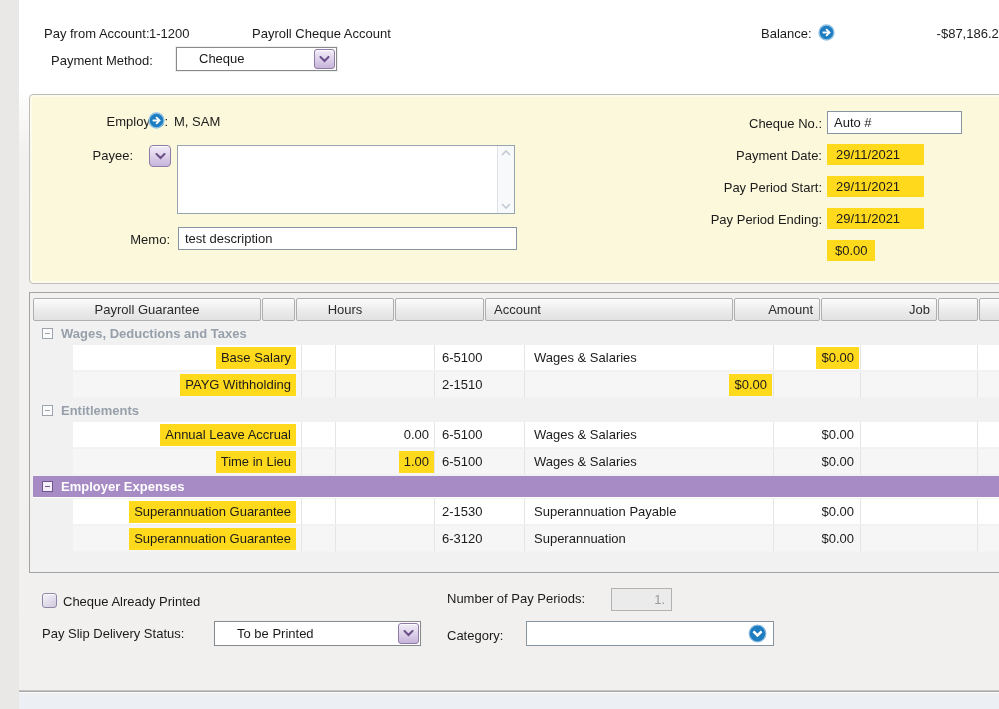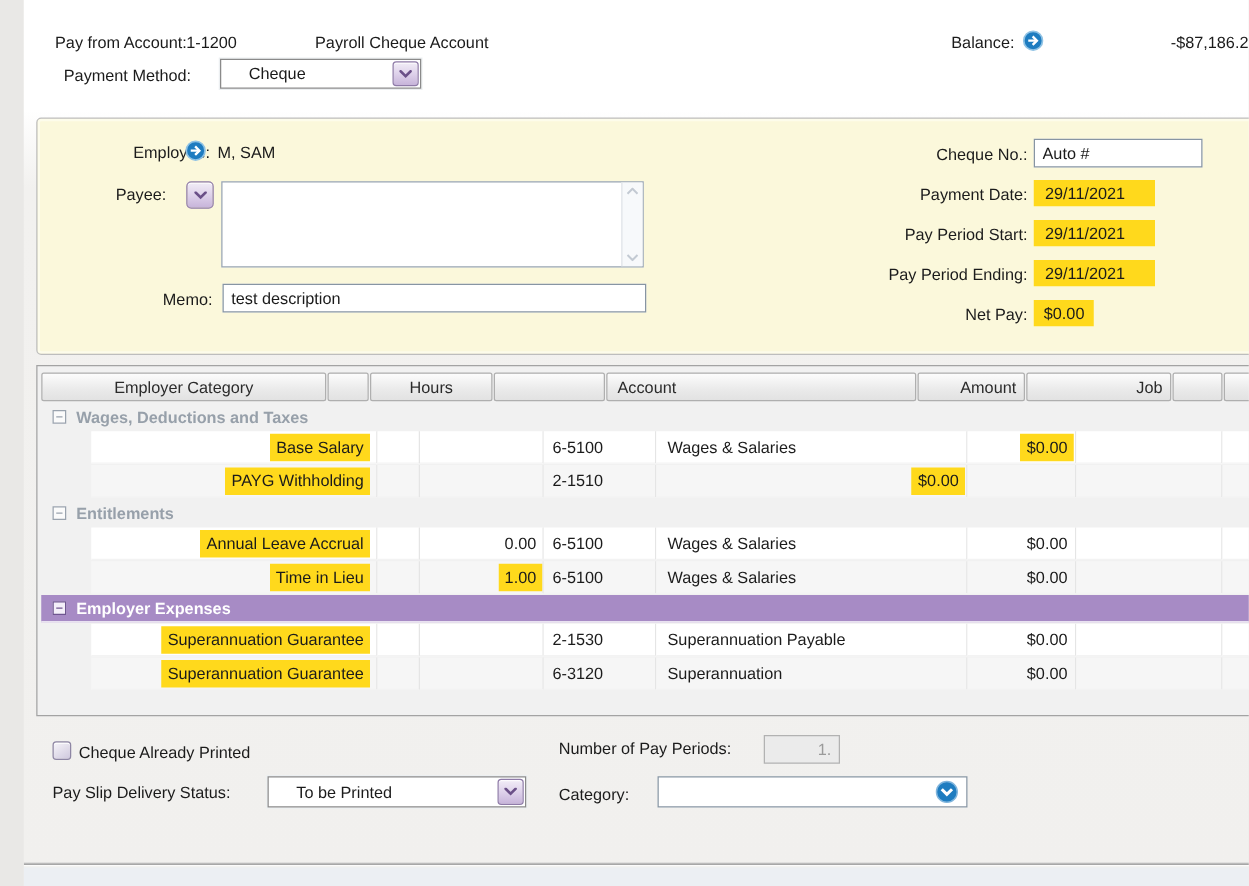--- a/index.html
+++ b/index.html
@@ -135,27 +135,26 @@
 
     <span class="abs lbl r" style="left:590px;top:53px;width:202px">Payment Date:</span>
     <span class="hl-field" style="left:797px;top:49px;width:97px">29/11/2021</span>
 
     <span class="abs lbl r" style="left:590px;top:85px;width:202px">Pay Period Start:</span>
     <span class="hl-field" style="left:797px;top:81px;width:97px">29/11/2021</span>
 
     <span class="abs lbl r" style="left:590px;top:117px;width:202px">Pay Period Ending:</span>
     <span class="hl-field" style="left:797px;top:113px;width:97px">29/11/2021</span>
 
-    <span class="abs lbl r" style="left:590px;top:149px;width:202px">Net Pay:</span>
     <span class="hl-field" style="left:797px;top:145px;width:48px;padding-left:8px">$0.00</span>
   </div>
 
   <div id="paytable">
     <div id="table-header" class="tgrid">
-        <div class="hcell a-c">Employer Category</div>
+        <div class="hcell a-c">Payroll Guarantee</div>
         <div class="hcell a-n"></div>
         <div class="hcell a-c">Hours</div>
         <div class="hcell a-n"></div>
         <div class="hcell a-l">Account</div>
         <div class="hcell a-r">Amount</div>
         <div class="hcell a-r">Job</div>
         <div class="hcell a-n"></div>
         <div class="hcell a-n"></div>
       </div>
     <div id="table-body">

